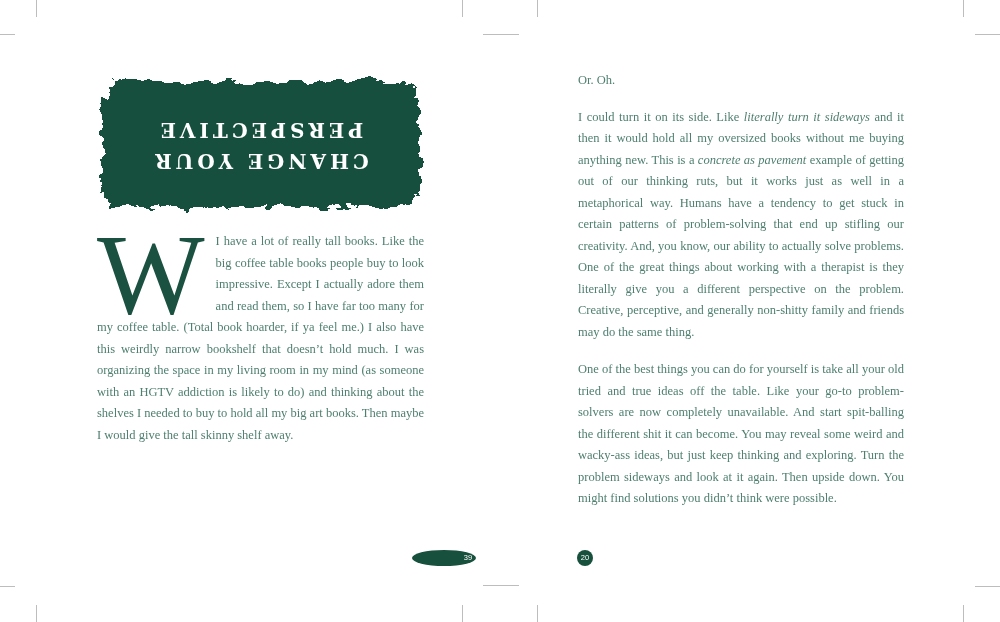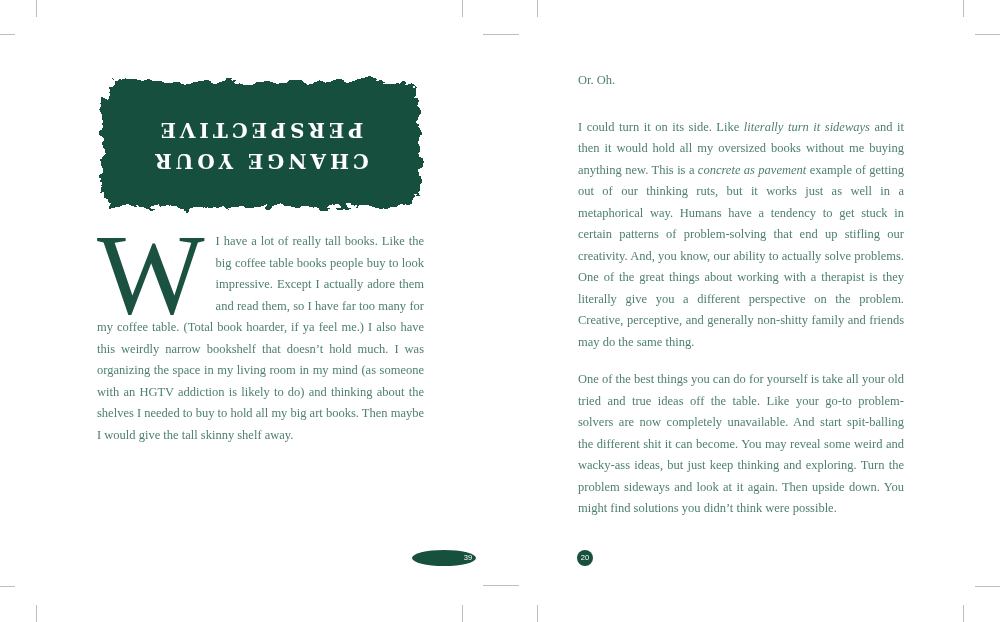--- a/index.html
+++ b/index.html
@@ -22,21 +22,21 @@
   .col.left-col  { left: 97px;  top: 75px; width: 327px; }
   .col.right-col { left: 578px; top: 70px; width: 326px; }
 
   p.body {
     margin: 0 0 16px 0;
     font-size: 12.5px;
     line-height: 21.5px;
     text-align: justify;
     color: #4e7f70;
   }
-  p.body.short { text-align: left; margin-bottom: 25px; }
+  p.body.short { text-align: left; margin-bottom: 15px; }
   p.body i { }
 
   
   .banner {
     position: relative;
     width: 330px;
     height: 140px;
     margin: 0 0 14px -2px;
   }
   .banner svg { position: absolute; left: 0; top: 0; }

